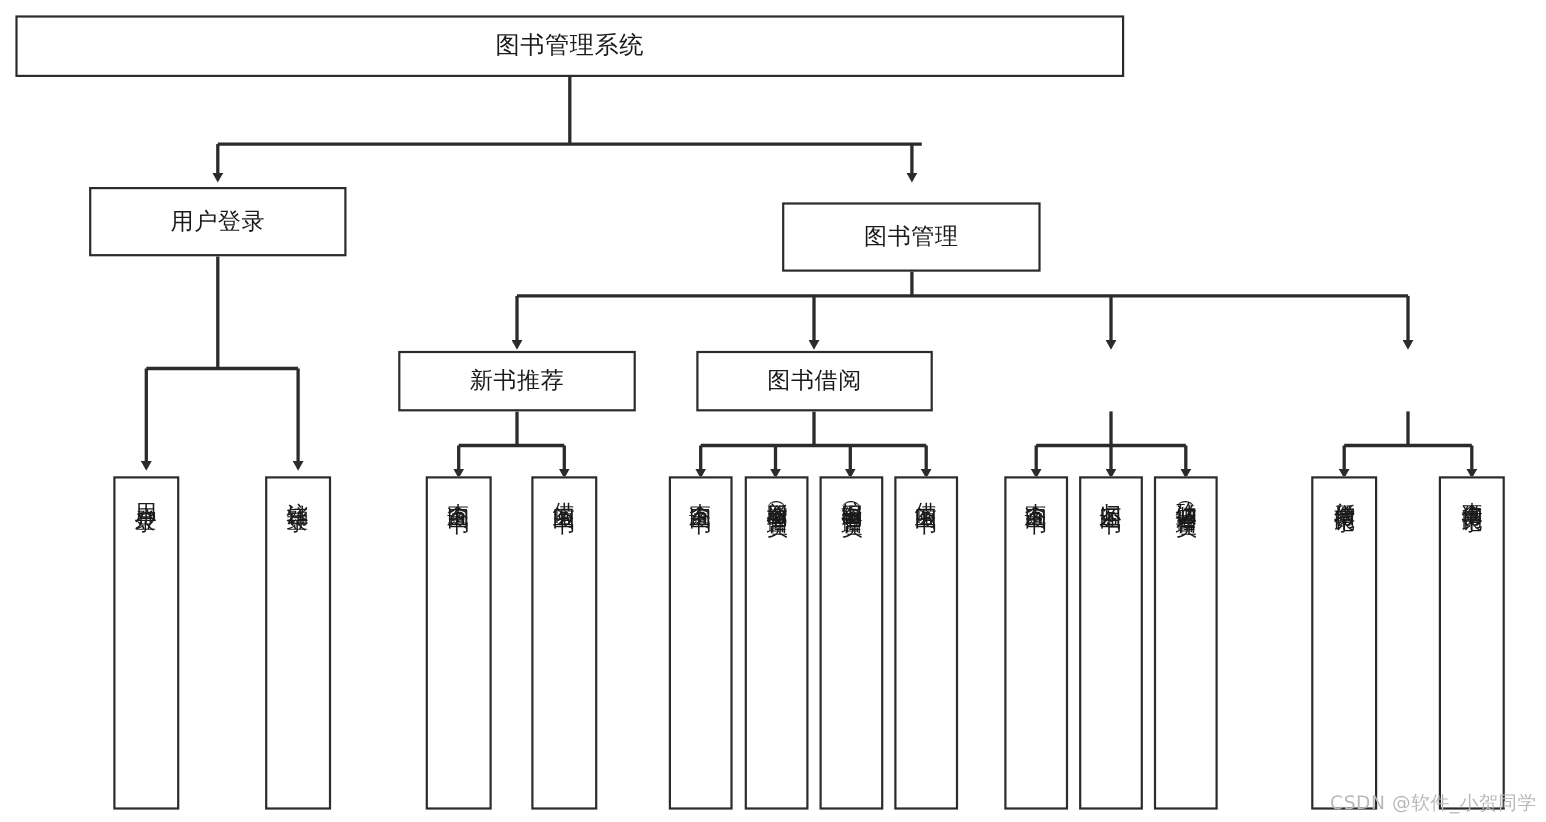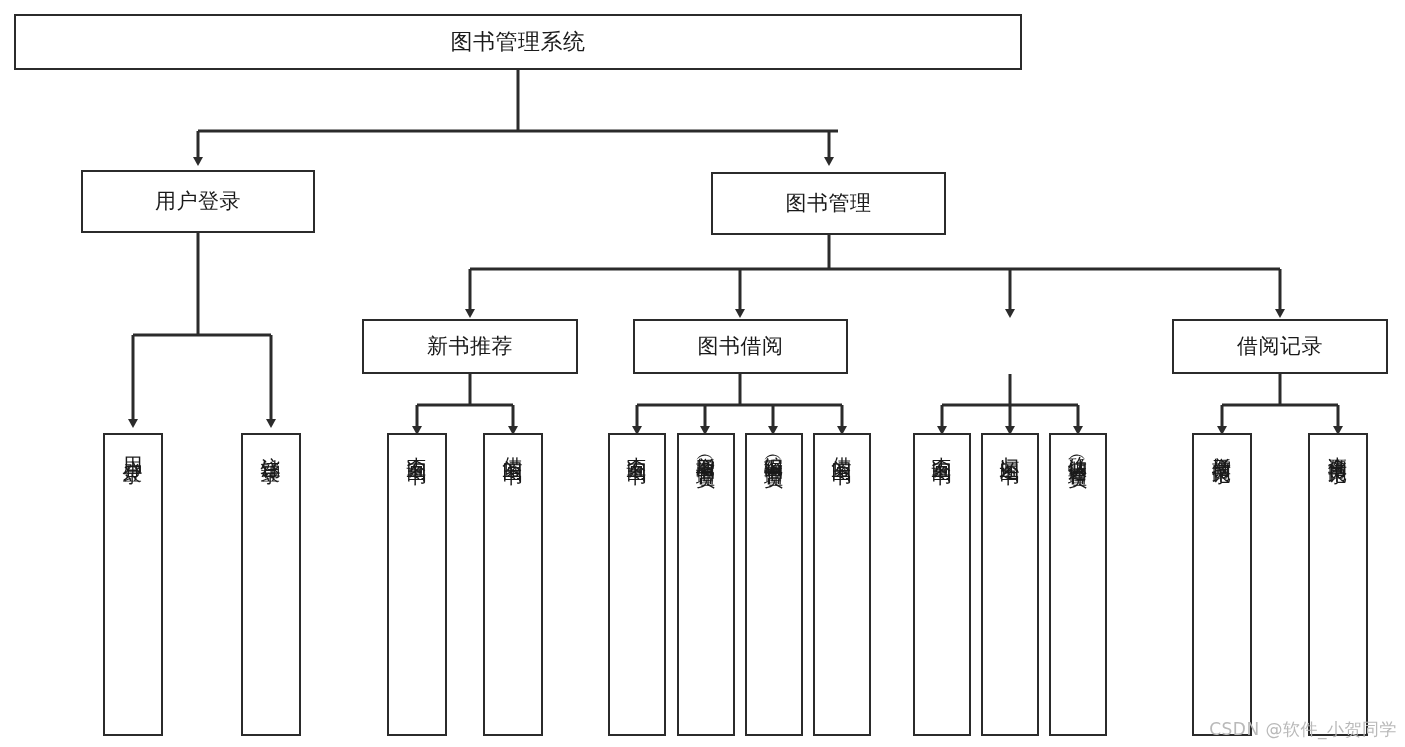--- a/index.html
+++ b/index.html
@@ -134,33 +134,30 @@
     </g>
   </svg>
 
   <div class="node horiz root" style="left:14px; top:14px; width:1008px; height:56px;">
     <span class="lbl">图书管理系统</span>
   </div>
 
   <div class="node horiz" style="left:81px; top:170px; width:234px; height:63px;">
     <span class="lbl">用户登录</span>
   </div>
-  <div class="node horiz" style="left:711px; top:172px; width:235px; height:63px;">
+  <div class="node horiz" style="left:711px; top:184px; width:235px; height:63px;">
     <span class="lbl">图书管理</span>
   </div>
 
   <div class="node horiz" style="left:633px; top:319px; width:215px; height:55px;">
     <span class="lbl">图书借阅</span>
   </div>
   <div class="node horiz" style="left:362px; top:319px; width:216px; height:55px;">
     <span class="lbl">新书推荐</span>
   </div>
-  <div class="node horiz" style="left:1172px; top:319px; width:216px; height:55px;">
-    <span class="lbl">借阅记录</span>
-  </div>
 
   <div class="node vert" style="left:103px; top:433px; width:60px; height:303px;">
     <span class="lbl">用户登录</span>
   </div>
   <div class="node vert" style="left:241px; top:433px; width:60px; height:303px;">
     <span class="lbl">注销登录</span>
   </div>
 
   <div class="node vert" style="left:387px; top:433px; width:60px; height:303px;">
     <span class="lbl">查询图书</span>

